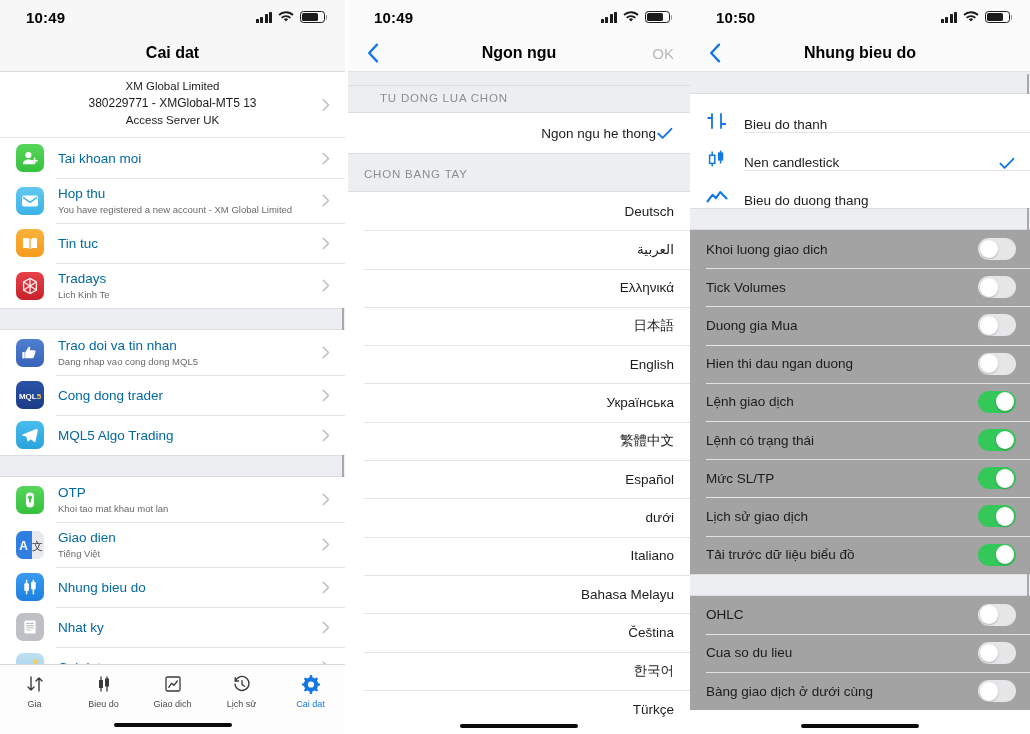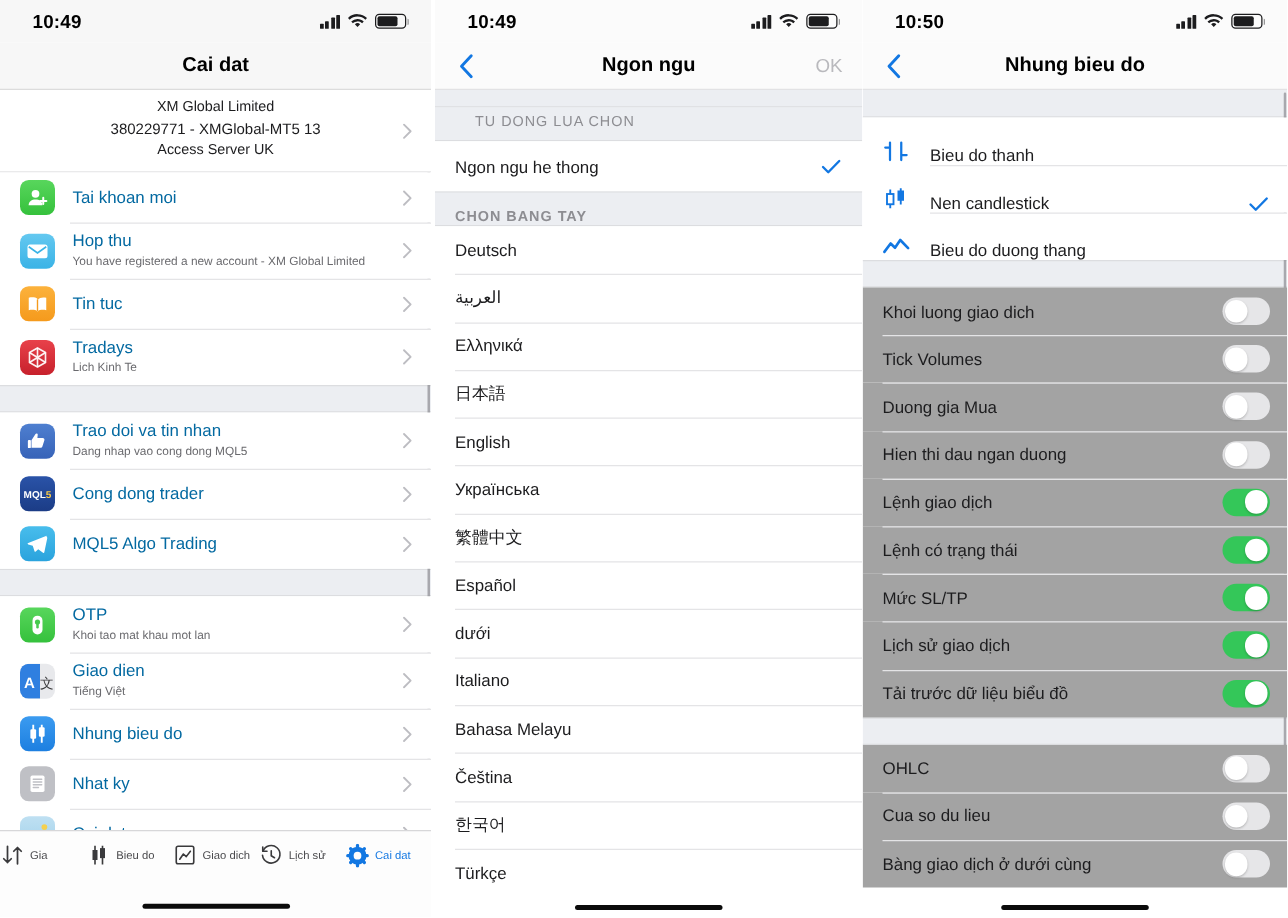--- a/index.html
+++ b/index.html
@@ -105,21 +105,21 @@
   .icon-wrap { width:28px; height:28px; flex:none; margin-right:14px; display:flex; align-items:center; justify-content:center; }
   .appicon { width:28px; height:28px; border-radius:7px; display:flex; align-items:center; justify-content:center; position:relative; overflow:hidden;}
   .row-texts { flex:1; min-width:0; padding: 6px 0; }
   .row-title { font-size:13.5px; color:#0369a1; line-height:17px; }
   .row-sub { font-size:9.5px; color:#6a6a6e; line-height:14px; margin-top:1px; white-space:nowrap; overflow:hidden; text-overflow:ellipsis;}
   .chev { width:14px; flex:none; display:flex; align-items:center; justify-content:center; }
   .chev svg { display:block; }
   .check { width:18px; flex:none; display:flex; align-items:center; justify-content:center; color:#1277e2; }
 
   
-  .lrow { position:relative; display:flex; align-items:center; min-height:38.3px; padding:0 16px; background:#fff; cursor:pointer;}
+  .lrow { position:relative; display:flex; align-items:center; min-height:38.3px; padding:0 16px; background:#fff; cursor:pointer;text-align:right;}
   .lrow .ltitle { flex:1; font-size:13.5px; color:#1c1c1e; }
   .lrow + .lrow::before { content:""; position:absolute; left:16px; right:0; top:0; height:1px; background:#e4e4e6;}
 
   
   .trow { position:relative; display:flex; align-items:center; min-height:38.2px; padding:0 14px 0 16px; background:#a3a3a3;}
   .trow .ttitle { flex:1; font-size:13.5px; color:#1c1c1e; }
   .trow + .trow::before { content:""; position:absolute; left:16px; right:0; top:0; height:1px; background:#e4e4e6;}
   .toggle { width:38px; height:22px; border-radius:11px; position:relative; flex:none; cursor:pointer; background:#e6e6e8; }
   .toggle.on { background:#34c759; }
   .toggle .knob { position:absolute; top:1.6px; left:1.6px; width:18.8px; height:18.8px; border-radius:50%;
@@ -131,21 +131,21 @@
   .crow .cicon { width:26px; height:22px; flex:none; margin-right:14px; display:flex; align-items:center; justify-content:center;}
   .crow .ctitle { flex:1; font-size:13.5px; color:#1c1c1e; }
   .crow + .crow::before { content:""; position:absolute; left:54px; right:0; top:0; height:1px; background:#e4e4e6;}
 
   
   .tabbar {
     position:absolute; left:0; right:0; bottom:0; height:70px;
     background:#fdfdfd; border-top:1px solid #d7d7d9;
     display:flex; align-items:flex-start; padding-top:8px;
   }
-  .tab { flex:1; display:flex; flex-direction:row; align-items:center; gap:4px; cursor:pointer; }
+  .tab { flex:1; display:flex; flex-direction:column; align-items:center; gap:4px; cursor:pointer; }
   .tab .ti { height:22px; display:flex; align-items:center; justify-content:center; color:#3a3a3c;}
   .tab .tl { font-size:9px; color:#4a4a4d; }
   .tab.active .ti { color:#1277e2; }
   .tab.active .tl { color:#1277e2; }
 
   .homebar { position:absolute; bottom:6px; left:50%; transform:translateX(-50%);
              width:118px; height:4.5px; border-radius:3px; background:#0b0b0b; }
   .panel.p1 .homebar { bottom:7px; }
 </style>
 </head>
@@ -548,21 +548,21 @@
 
       <div class="lrow" style="min-height:40px">
         <span class="ltitle">Ngon ngu he thong</span>
         <span class="check">
           <svg width="16" height="13" viewBox="0 0 16 13">
               <path d="M1.4 6.6 5.6 10.8 14.4 1.8" fill="none" stroke="#1277e2" stroke-width="1.9" stroke-linecap="round" stroke-linejoin="round"></path>
             </svg>
         </span>
       </div>
 
-      <div class="group-head" style="padding-top:14px;padding-bottom:0;font-weight:bold;">CHON BANG TAY</div>
+      <div class="group-head" style="padding-top:14px;padding-bottom:11px;">CHON BANG TAY</div>
 
       <div>
         <div class="lrow">
             <span class="ltitle">Deutsch</span>
           </div>
         <div class="lrow">
             <span class="ltitle">العربية</span>
           </div>
         <div class="lrow">
             <span class="ltitle">Ελληνικά</span>

